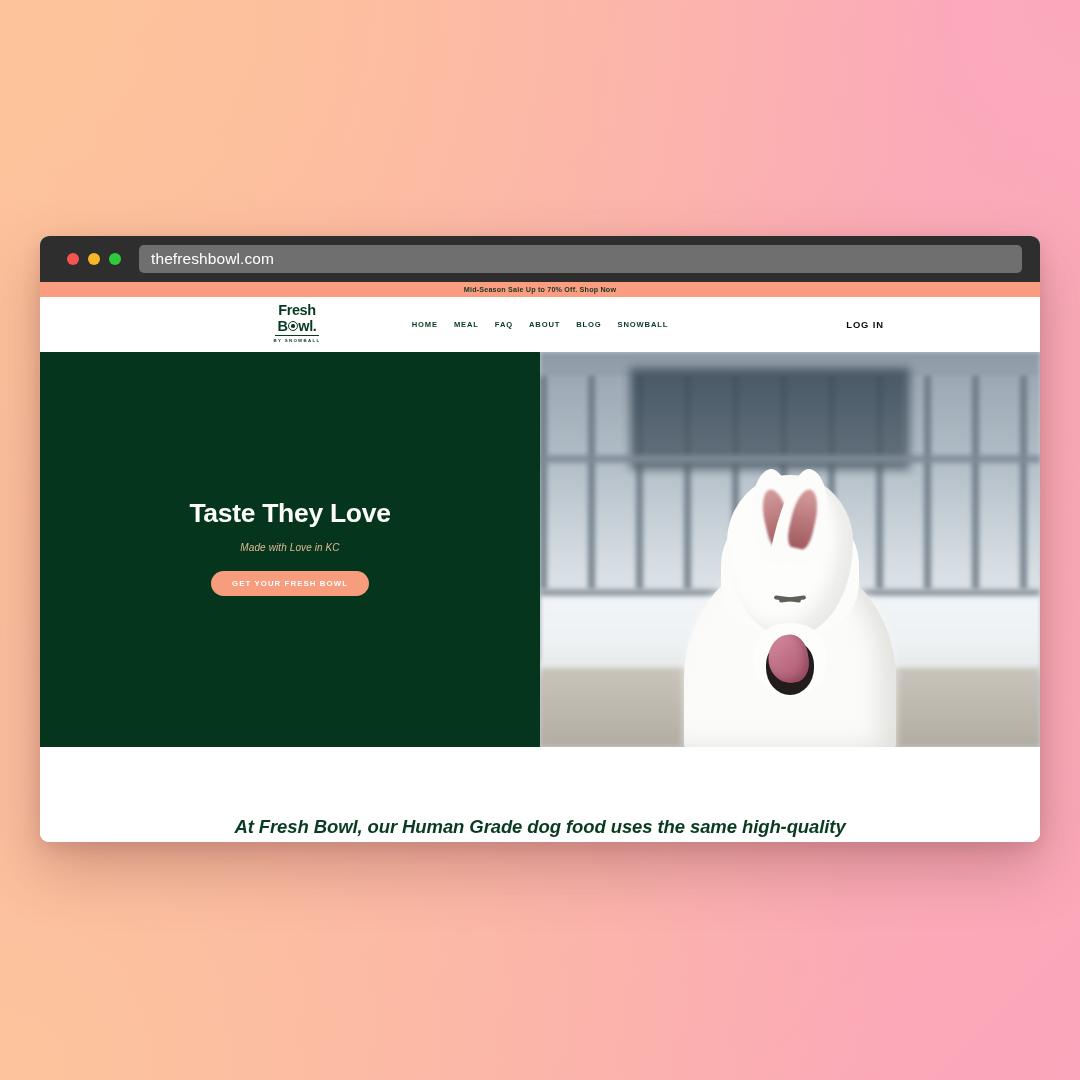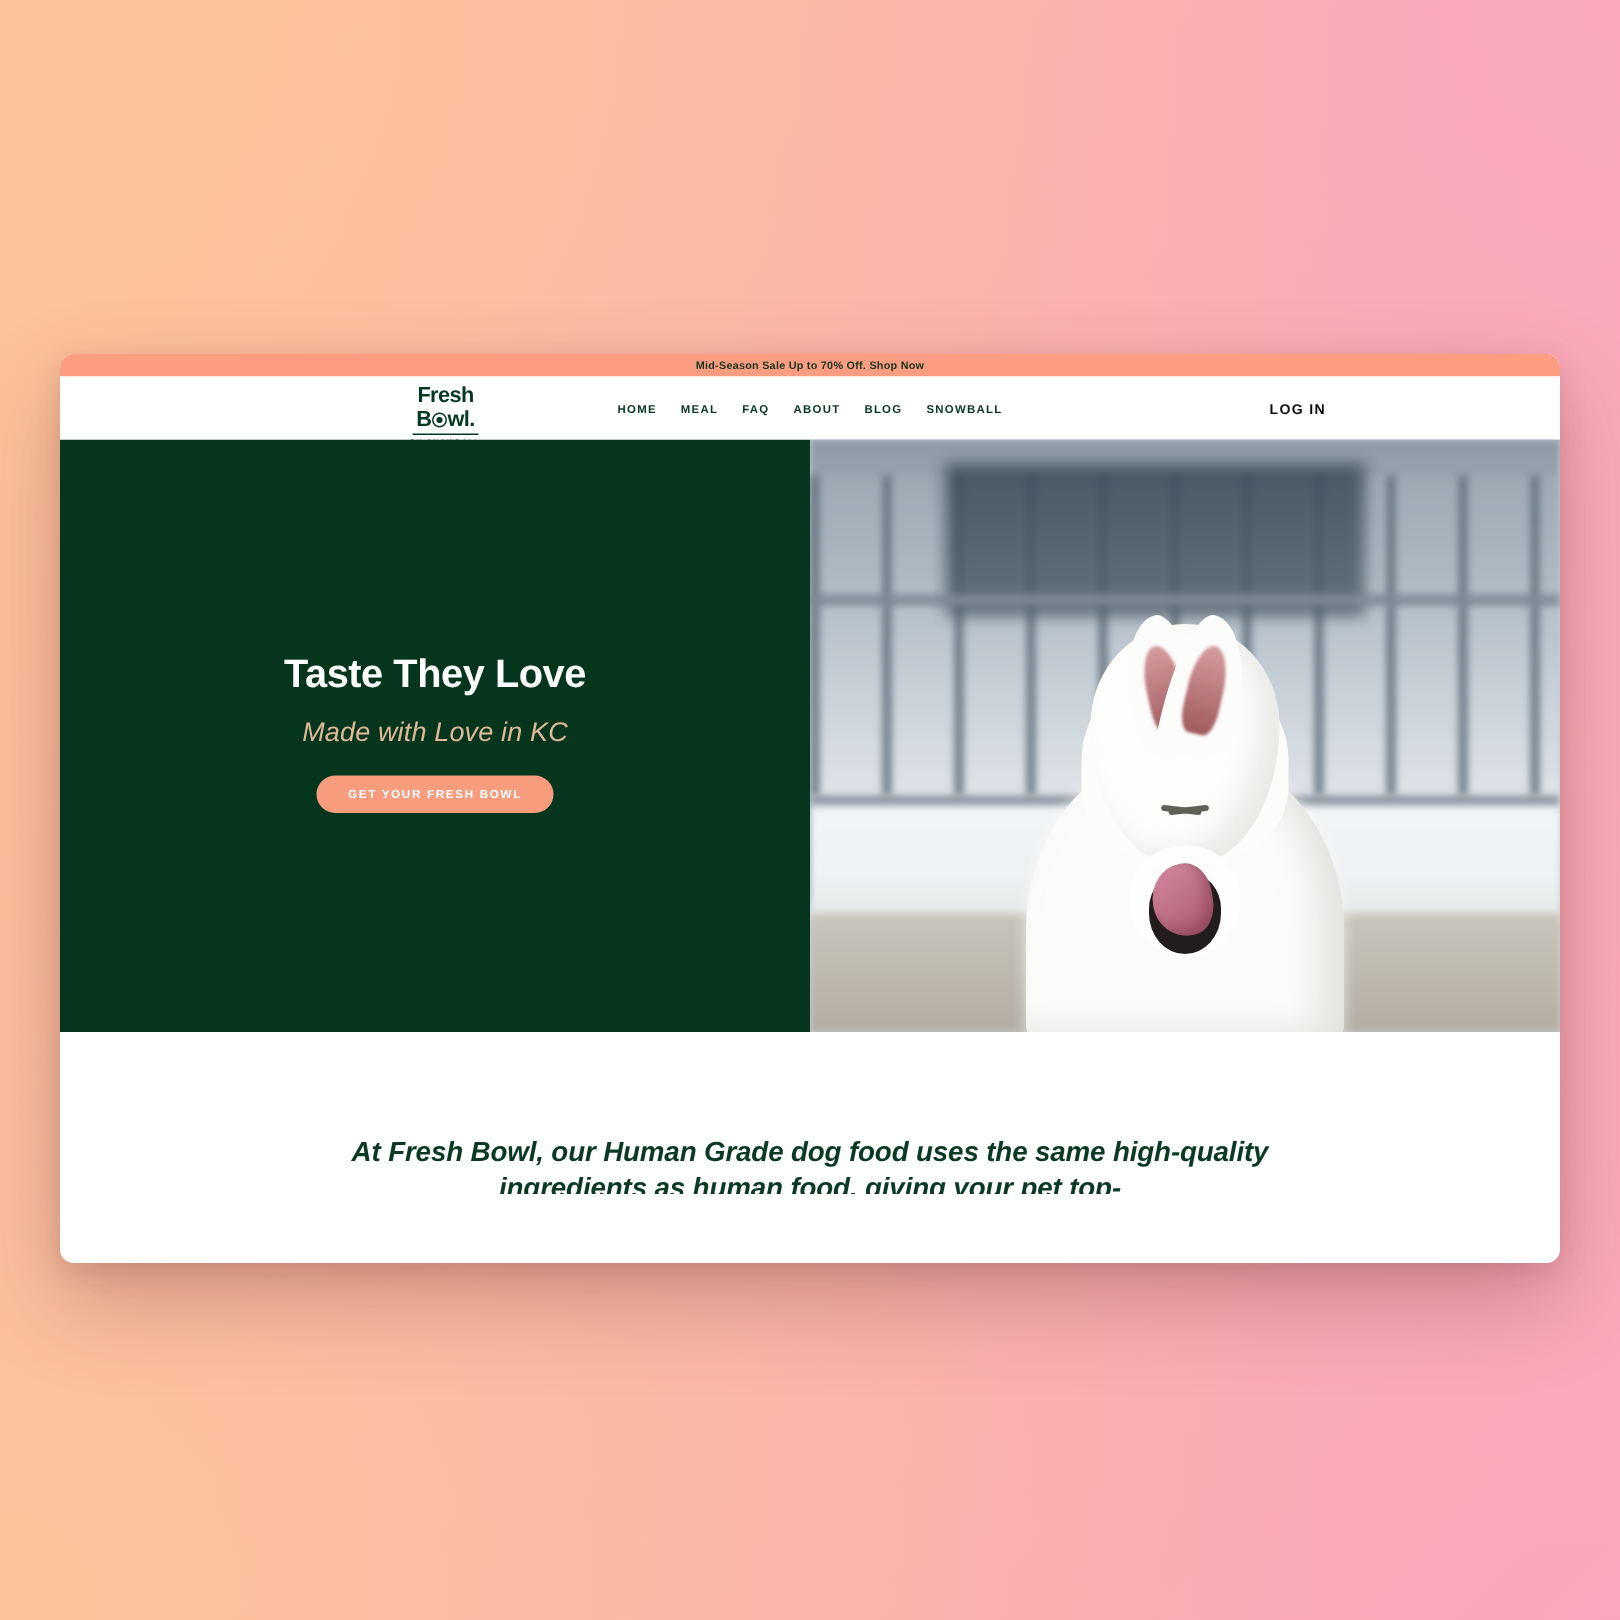--- a/index.html
+++ b/index.html
@@ -41,21 +41,21 @@
 
   
   .announce {
     height:15px; background:#fb9d81;
     display:flex; align-items:center; justify-content:center;
     color:#143420; font-size:7.2px; font-weight:700; letter-spacing:.18px;text-align:right;
   }
 
   
   .site-header {
-    height:42px; background:#fff;
+    height:55px; background:#fff;
     display:flex; align-items:center; position:relative;
   }
   .logo { position:absolute; left:197px; top:6px; width:120px; text-align:center;
           color:#063a20; line-height:1; }
   .logo .l1 { font-size:14.5px; font-weight:800; letter-spacing:-.4px; }
   .logo .l2 { font-size:14.5px; font-weight:800; letter-spacing:-.4px; display:flex;
               align-items:center; justify-content:center; gap:0px; margin-top:1px;}
   .logo .l2 .ring {
     width:10px; height:10px; border:1.6px solid #063a20; border-radius:50%;
     display:inline-flex; align-items:center; justify-content:center; margin:0 .3px;
@@ -80,21 +80,21 @@
   .hero-left {
     width:500px; background:#05351c;
     display:flex; flex-direction:column; align-items:center; justify-content:center;
     padding-bottom:4px;
   }
   .hero-h1 {
     color:#fdfdfb; font-size:26.5px; font-weight:800; line-height:1.1;
     text-align:center; letter-spacing:-.3px;
   }
   .hero-sub {
-    color:#e0b896; font-style:italic; font-size:18px; font-weight:500;
+    color:#e0b896; font-style:italic; font-size:10px; font-weight:500;
     margin-top:13px; letter-spacing:.1px;
   }
   .cta {
     margin-top:18px; background:#f79c7d; color:#ffffff;
     font-size:7.8px; font-weight:800; letter-spacing:1.1px;
     padding:8px 21px; border:none; border-radius:20px; cursor:pointer;
   }
   .hero-right { width:500px; position:relative; overflow:hidden; background:#c3ccd4; }
 
   
@@ -148,20 +148,30 @@
   .lower p {
     color:#0a3a22; font-weight:800; font-style:italic; font-size:18.5px;
     line-height:1.32; max-width:680px; margin:0 auto; letter-spacing:-.1px;
   }
 </style>
 </head>
 <body>
 
 <div class="browser">
 
+  <div class="chrome">
+    <div class="lights">
+      <span class="light red"></span>
+      <span class="light yellow"></span>
+      <span class="light green"></span>
+    </div>
+    <div class="urlbar">
+      <span>thefreshbowl.com</span>
+    </div>
+  </div>
 
   <div class="viewport">
 
     <div class="announce">
       <span>Mid-Season Sale Up to 70% Off. Shop Now</span>
     </div>
 
     <div class="site-header">
       <div class="logo">
         <div class="l1">Fresh</div>

